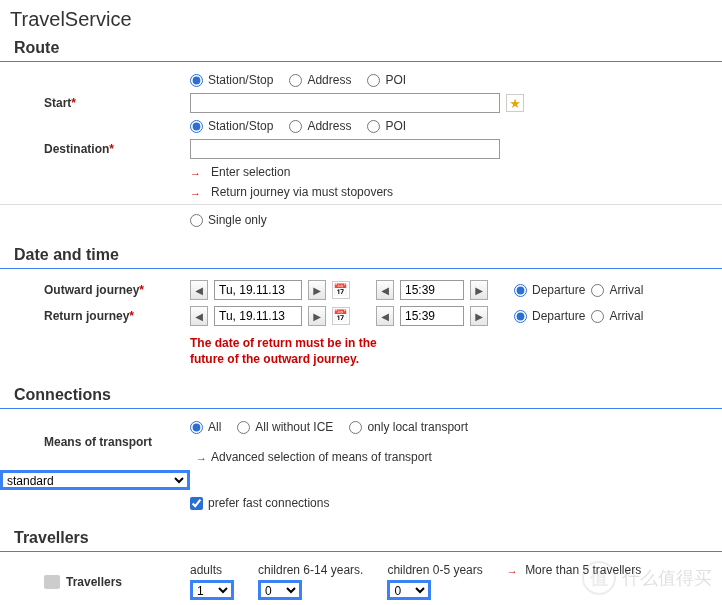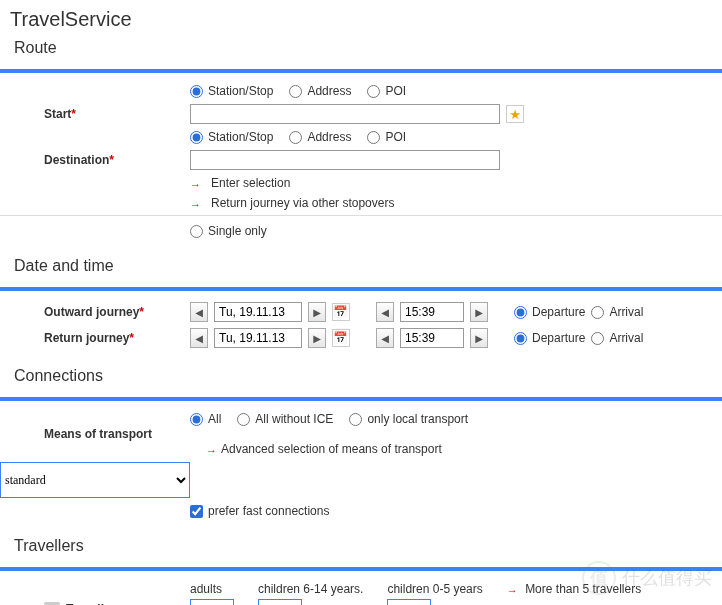--- a/index.html
+++ b/index.html
@@ -1,39 +1,39 @@
 <!DOCTYPE html>
 <html><head>
 <meta charset="utf-8">
 <style>
 * { box-sizing: border-box; margin: 0; padding: 0; }
 body { font-family: Arial, Helvetica, sans-serif; font-size: 12px; color: #333; background: #fff; width: 722px; }
 h1 { font-size: 20px; font-weight: normal; color: #333; padding: 8px 10px 2px; }
-h2 { font-size: 16px; font-weight: normal; color: #333; padding: 6px 14px 12px; border-bottom: 4px solid #3b82f6; }
+h2 { font-size: 16px; font-weight: bold; color: #333; padding: 6px 14px 4px; border-bottom: 1px solid #3b82f6; }
 .section-body { padding: 8px 0 10px; }
 .row { display: flex; align-items: center; padding: 3px 0; }
 .label-col { width: 190px; padding-left: 44px; font-size: 12px; font-weight: bold; }
 .req { color: #c00; }
 .content-col { flex: 1; display: flex; align-items: center; gap: 6px; flex-wrap: wrap; }
 .radio-group { display: flex; align-items: center; gap: 16px; }
 .radio-item { display: inline-flex; align-items: center; gap: 5px; font-size: 12px; }
 input[type=radio] { width: 13px; height: 13px; accent-color: #2a6fd6; }
 input[type=checkbox] { width: 13px; height: 13px; accent-color: #2a6fd6; }
 input[type=text] { border: 1px solid #999; padding: 2px 4px; font-size: 12px; height: 20px; }
 .wide-input { width: 310px; }
 .star-btn { width: 18px; height: 18px; border: 1px solid #ccc; background: #fff; display: inline-flex; align-items: center; justify-content: center; color: #e8a400; font-size: 13px; cursor: pointer; }
 .arrow-link { color: #c00; font-size: 11px; margin-right: 4px; }
 .link { font-size: 12px; color: #333; cursor: pointer; }
 .nav-btn { width: 18px; height: 20px; border: 1px solid #aaa; background: linear-gradient(#fdfdfd,#e6e6e6); display: inline-flex; align-items: center; justify-content: center; font-size: 10px; color: #555; cursor: pointer; }
 .date-input { width: 88px; text-align: left; }
 .time-input { width: 64px; text-align: left; }
 .cal-btn { width: 18px; height: 18px; display: inline-flex; align-items: center; justify-content: center; cursor: pointer; font-size: 12px; border: 1px solid #ccc; background:#fff; }
 .gap { width: 14px; display: inline-block; }
 .err { color: #c00; font-weight: bold; font-size: 12px; line-height: 1.3; padding-top: 4px; }
-select { border: 1px solid #3b82f6; font-size: 12px; height: 36px; background: #fff; font-family: Liberation Serif, serif; }
+select { border: 3px solid #3b82f6; font-size: 12px; height: 20px; background: #fff; }
 .sel-std { width: 190px; }
 .sel-num { width: 44px; }
 .t-head { font-size: 12px; }
 .t-col { display: flex; flex-direction: column; gap: 3px; }
 .trav-icon { width: 16px; height: 14px; background: #ccc; display: inline-block; margin-right: 6px; border-radius: 2px; }
 .watermark { position: fixed; right: 10px; bottom: 10px; opacity: 0.15; font-size: 18px; pointer-events: none; display:flex; align-items:center; gap:6px;}
 .watermark .circ{width:34px;height:34px;border-radius:50%;border:2px solid #888;display:flex;align-items:center;justify-content:center;font-weight:bold;color:#888;}
 hr.sep { border: none; border-top: 1px solid #ddd; margin: 2px 0 0; }
 </style>
 </head>
@@ -94,21 +94,21 @@
     <div class="label-col"></div>
     <div class="content-col">
       <span class="arrow-link">→</span>
       <span class="link">Enter selection</span>
     </div>
   </div>
   <div class="row">
     <div class="label-col"></div>
     <div class="content-col">
       <span class="arrow-link">→</span>
-      <span class="link">Return journey via other stopovers</span>
+      <span class="link">Return journey via must stopovers</span>
     </div>
   </div>
   <hr class="sep">
   <div class="row" style="padding-top:8px;">
     <div class="label-col"></div>
     <div class="content-col radio-group">
       <label class="radio-item">
           <input type="radio" name="trip" style="">
           <span>Single only</span>
         </label>
@@ -155,40 +155,46 @@
       <label class="radio-item">
           <input type="radio" name="rda" checked="" style="">
           <span>Departure</span>
         </label>
       <label class="radio-item">
           <input type="radio" name="rda" style="">
           <span>Arrival</span>
         </label>
     </div>
   </div>
+  <div class="row">
+    <div class="label-col"></div>
+    <div class="content-col">
+        <div class="err" style="max-width:190px;">The date of return must be in the future of the outward journey.</div>
+      </div>
+  </div>
 </div>
 
 <h2>Connections</h2>
 <div class="section-body">
   <div class="row">
     <div class="label-col">Means of transport</div>
     <div class="content-col radio-group">
       <label class="radio-item">
           <input type="radio" name="means" checked="" style="">
           <span>All</span>
         </label>
       <label class="radio-item">
           <input type="radio" name="means" style="">
           <span>All without ICE</span>
         </label>
       <label class="radio-item">
           <input type="radio" name="means" style="">
           <span>only local transport</span>
         </label>
-      <span style="margin-left:16px;"><span class="arrow-link">→</span><span class="link">Advanced selection of means of transport</span></span>
+      <span style="margin-left:6px;"><span class="arrow-link">→</span><span class="link">Advanced selection of means of transport</span></span>
     </div>
   </div>
   <div class="row">
     <div class="content-col">
       <select class="sel-std"><option>standard</option></select>
     </div>
   </div>
   <div class="row">
     <div class="label-col"></div>
     <div class="content-col">

